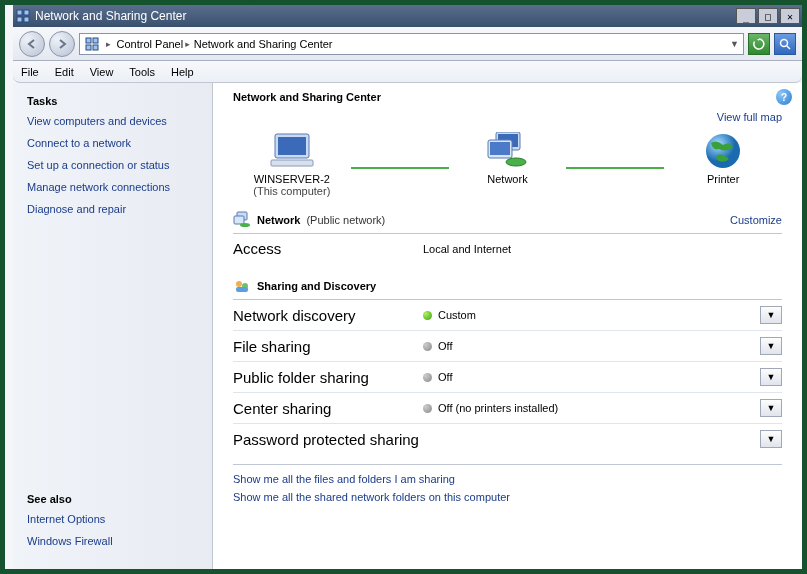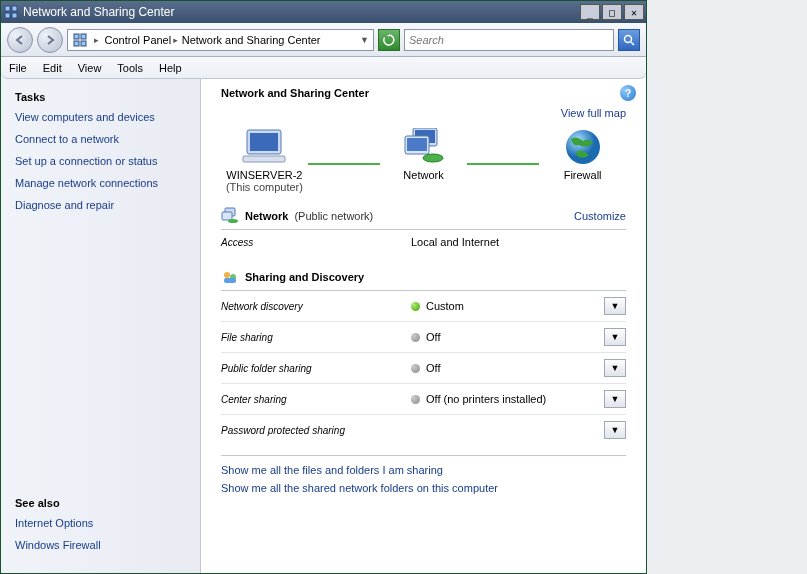--- a/index.html
+++ b/index.html
@@ -5,24 +5,25 @@
 * { box-sizing: border-box; margin: 0; padding: 0; }
 body {
   font-family: "Segoe UI", Tahoma, sans-serif;
   font-size: 11px;
   background: #eceef2;
   width: 807px;
   height: 574px;
   overflow: hidden;
 }
 .window {
-  width: 647px;
+  width: 807px;
   height: 574px;
   background: #f4f6fa;
-  border: 1px solid #14532d;
+  border: 5px solid #14532d;
+  padding-left: 8px;
 }
 .titlebar {
   height: 22px;
   background: linear-gradient(to bottom, #5a6e8c, #38506e);
   display: flex;
   align-items: center;
   padding: 0 2px;
   color: #fff;
 }
 .titlebar-icon {
@@ -221,21 +222,21 @@
 .sec-title { font-weight: bold; font-size: 11px; }
 .sec-sub { font-size: 11px; font-weight: normal; color: #333; }
 .sec-link { margin-left: auto; color: #1a3c8a; cursor: pointer; }
 .row {
   display: flex;
   align-items: center;
   padding: 6px 0;
   border-bottom: 1px solid #e0e4ec;
 }
 .row:last-child { border-bottom: none; }
-.row-label { width: 190px; font-size: 10px; font-style: italic; }
+.row-label { width: 190px; font-size: 15px; }
 .row-value { flex: 1; font-size: 11px; display: flex; align-items: center; gap: 6px; }
 .row-link { color: #1a3c8a; cursor: pointer; margin-left: auto; }
 .led {
   width: 9px;
   height: 9px;
   border-radius: 50%;
   flex-shrink: 0;
 }
 .led.on { background: radial-gradient(circle at 30% 30%, #aff06a, #3aa00a); }
 .led.off { background: radial-gradient(circle at 30% 30%, #ccc, #888); }
@@ -306,23 +307,20 @@
           </span>
       </span>
       <span class="addr-drop">▼</span>
     </div>
     <div class="refresh-btn">
       <svg width="12" height="12">
           <path d="M6 1 A5 5 0 1 1 1.5 3.5" fill="none" stroke="#fff" stroke-width="1.5"></path>
           <path d="M4 1 L6 1 L6 3 Z" fill="#fff"></path>
         </svg>
     </div>
-    <div class="search-box">
-      <input class="search-input" placeholder="Search" style="">
-    </div>
     <div class="search-btn">
       <svg width="12" height="12">
           <circle cx="5" cy="5" r="3.5" fill="none" stroke="#fff" stroke-width="1.5"></circle>
           <line x1="8" y1="8" x2="11" y2="11" stroke="#fff" stroke-width="1.5"></line>
         </svg>
     </div>
   </div>
 
   <div class="menubar">
     <span class="menu-item">File</span>
@@ -386,21 +384,21 @@
                   <radialGradient id="g1" cx="35%" cy="30%">
                     <stop offset="0%" stop-color="#a8e0ff"></stop>
                     <stop offset="100%" stop-color="#1a6ab0"></stop>
                   </radialGradient>
                 </defs>
                 <circle cx="20" cy="20" r="17" fill="url(#g1)"></circle>
                 <path d="M8 12 Q14 8 20 14 Q26 10 30 16 Q24 22 16 18 Q10 20 8 12" fill="#3aa03a"></path>
                 <path d="M14 24 Q20 22 26 28 Q22 32 16 30 Q12 28 14 24" fill="#3aa03a"></path>
               </svg>
           </div>
-          <div class="node-label">Firewall</div>
+          <div class="node-label">Printer</div>
           <div class="node-sub">&nbsp;</div>
         </div>
       </div>
 
       <div class="section">
         <div class="sec-head">
           <span class="sec-icon">
             <svg width="18" height="18">
                 <rect x="4" y="1" width="10" height="8" rx="1" fill="#c8daf4" stroke="#5a7ab0"></rect>
                 <rect x="1" y="5" width="10" height="8" rx="1" fill="#d8e6fa" stroke="#5a7ab0"></rect>

